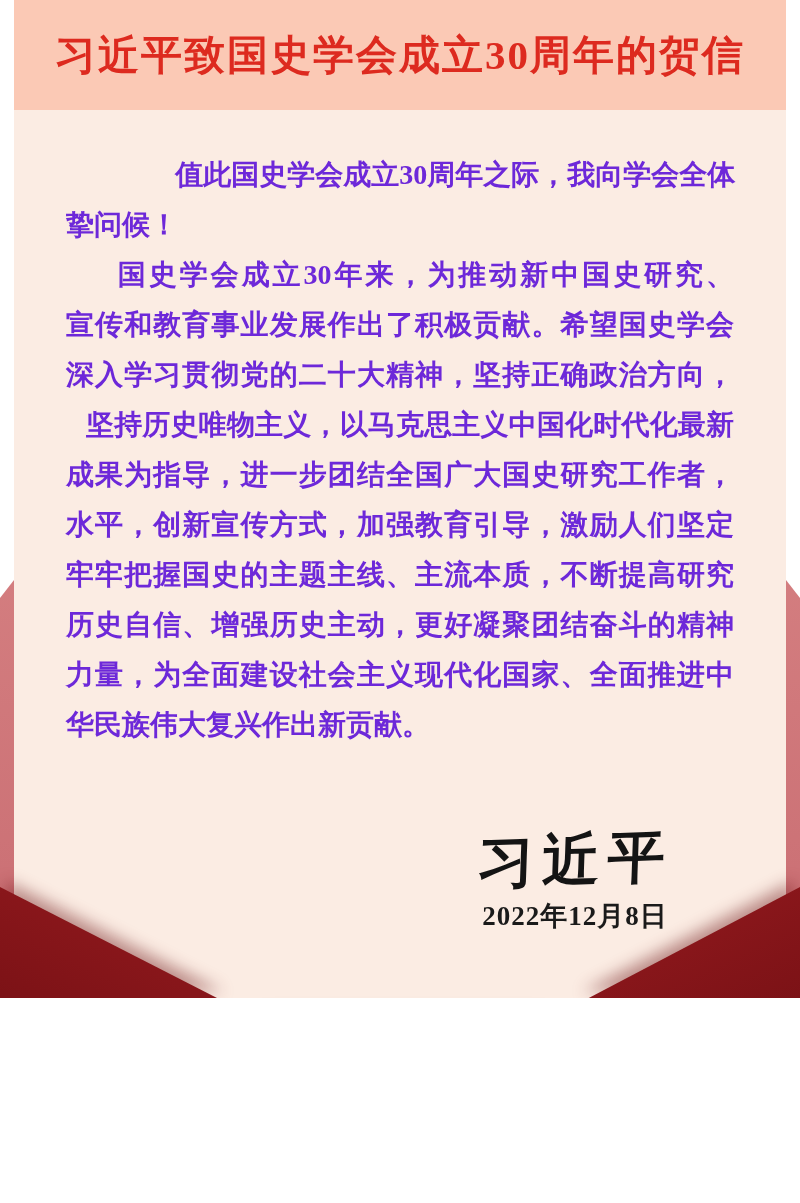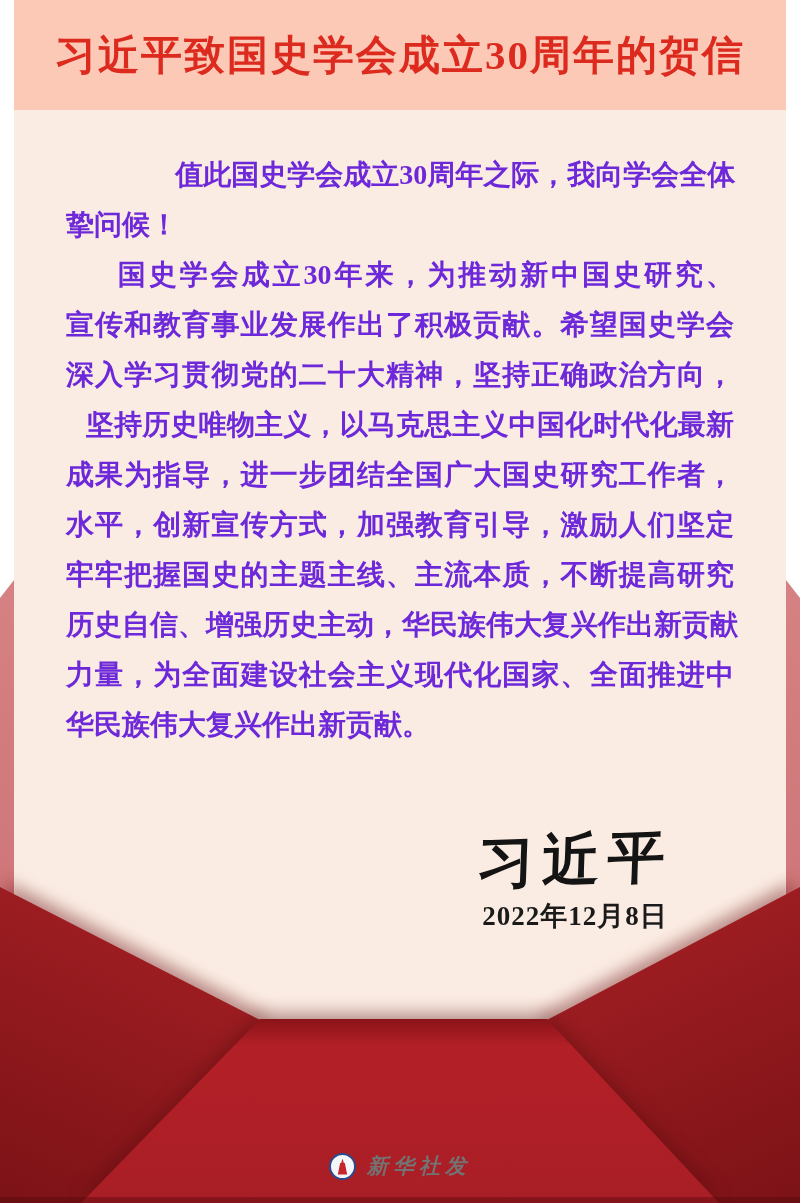--- a/index.html
+++ b/index.html
@@ -1,17 +1,17 @@
 <!DOCTYPE html>
 <html><head>
 <meta charset="utf-8">
 <style>
   html,body{margin:0;padding:0;background:#ffffff;}
   #poster{
-    position:relative; width:800px; height:1203px; overflow:hidden;
+    position:relative; width:800px; height:998px; overflow:hidden;
     background:#ffffff;
     font-family:"Liberation Serif","DejaVu Serif",serif;
   }
   
   .banner{
     position:absolute; left:14px; top:0; width:772px; height:110px;
     background:#fbc9b5; display:flex; align-items:center; justify-content:center;
     z-index:2;
   }
   .banner .title{
@@ -113,21 +113,21 @@
   <div class="letter-body">
       <div class="line" style="padding-left: 3.9em; text-align: justify; text-align-last: justify;">值此国史学会成立30周年之际，我向学会全体</div>
       <div class="line">挚问候！</div>
       <div class="line" style="padding-left: 1.85em; text-align: justify; text-align-last: justify;">国史学会成立30年来，为推动新中国史研究、</div>
       <div class="line" style="text-align: justify; text-align-last: justify;">宣传和教育事业发展作出了积极贡献。希望国史学会</div>
       <div class="line" style="text-align: justify; text-align-last: justify;">深入学习贯彻党的二十大精神，坚持正确政治方向，</div>
       <div class="line" style="text-align: justify; text-align-last: justify; margin-left: 20px;">坚持历史唯物主义，以马克思主义中国化时代化最新</div>
       <div class="line" style="text-align: justify; text-align-last: justify;">成果为指导，进一步团结全国广大国史研究工作者，</div>
       <div class="line" style="text-align: justify; text-align-last: justify;">水平，创新宣传方式，加强教育引导，激励人们坚定</div>
       <div class="line" style="text-align: justify; text-align-last: justify;">牢牢把握国史的主题主线、主流本质，不断提高研究</div>
-      <div class="line" style="text-align: justify; text-align-last: justify;">历史自信、增强历史主动，华民族伟大复兴作出新贡献</div>
+      <div class="line" style="text-align: justify; text-align-last: justify;">历史自信、增强历史主动，更好凝聚团结奋斗的精神</div>
       <div class="line" style="text-align: justify; text-align-last: justify;">力量，为全面建设社会主义现代化国家、全面推进中</div>
       <div class="line">华民族伟大复兴作出新贡献。</div>
     </div>
 
   <div class="signature">习近平</div>
   <div class="date">2022年12月8日</div>
 
   <div class="flap-wrap left">
     <div class="flap left"></div>
   </div>

